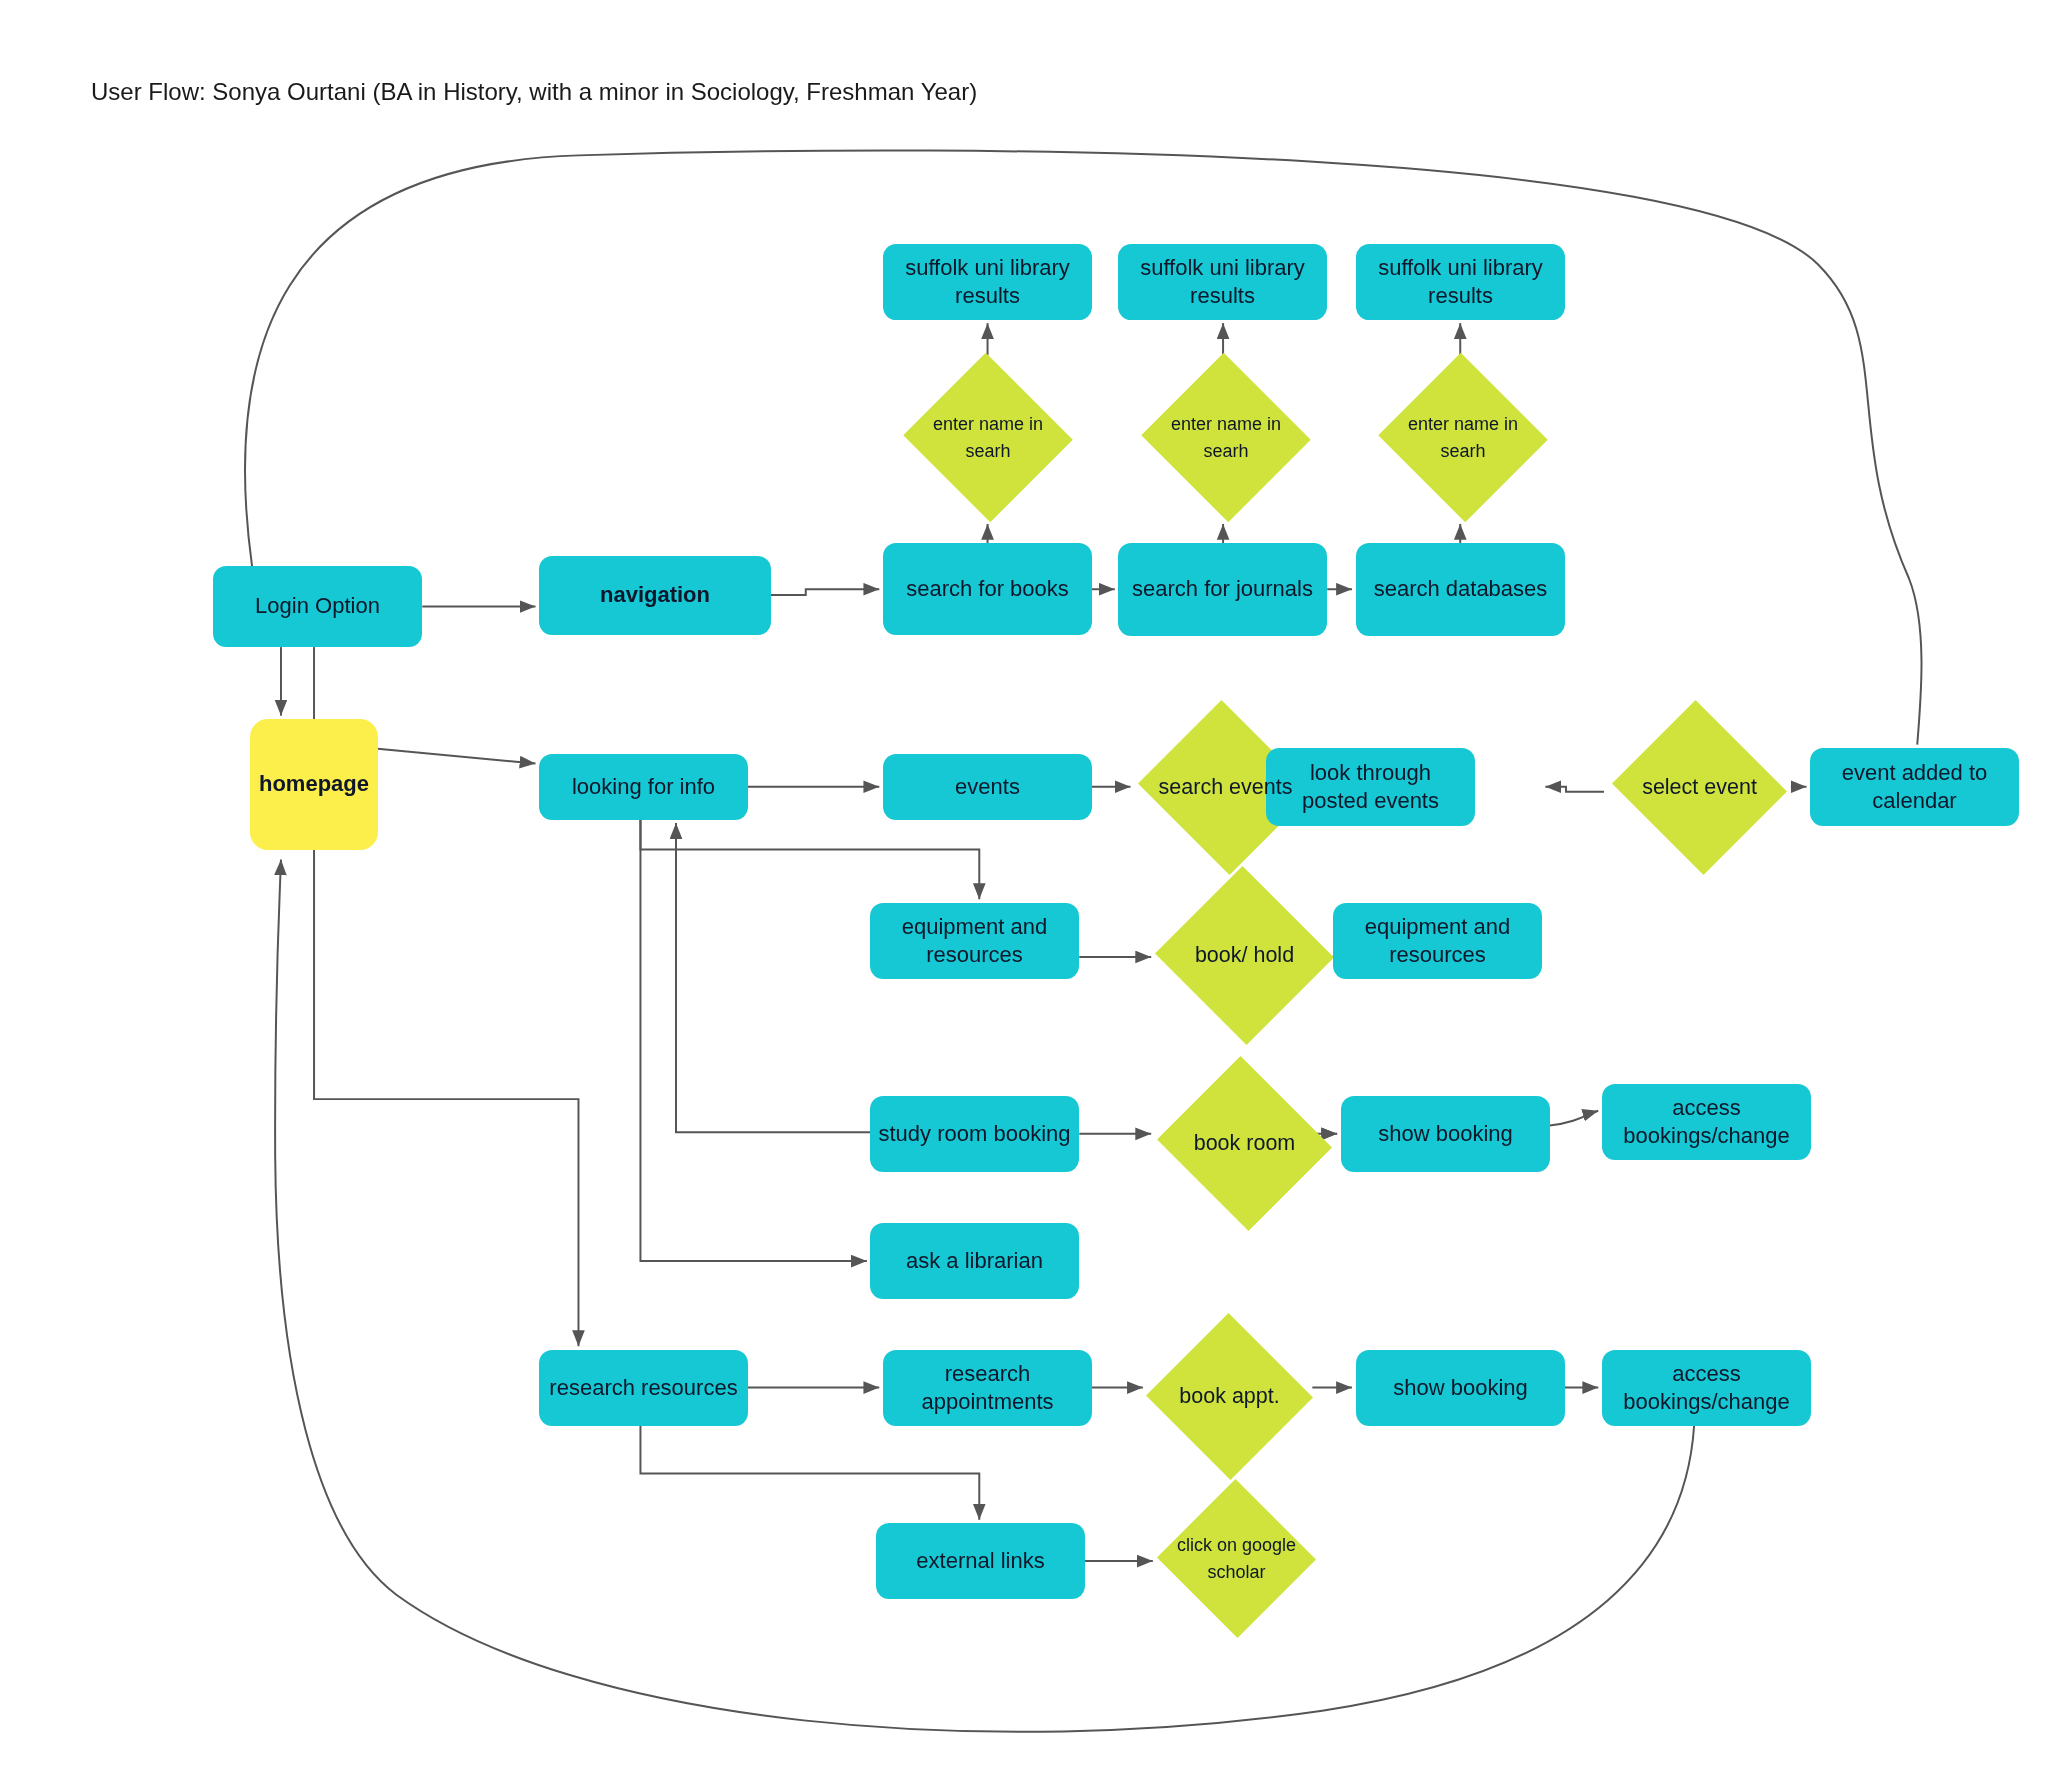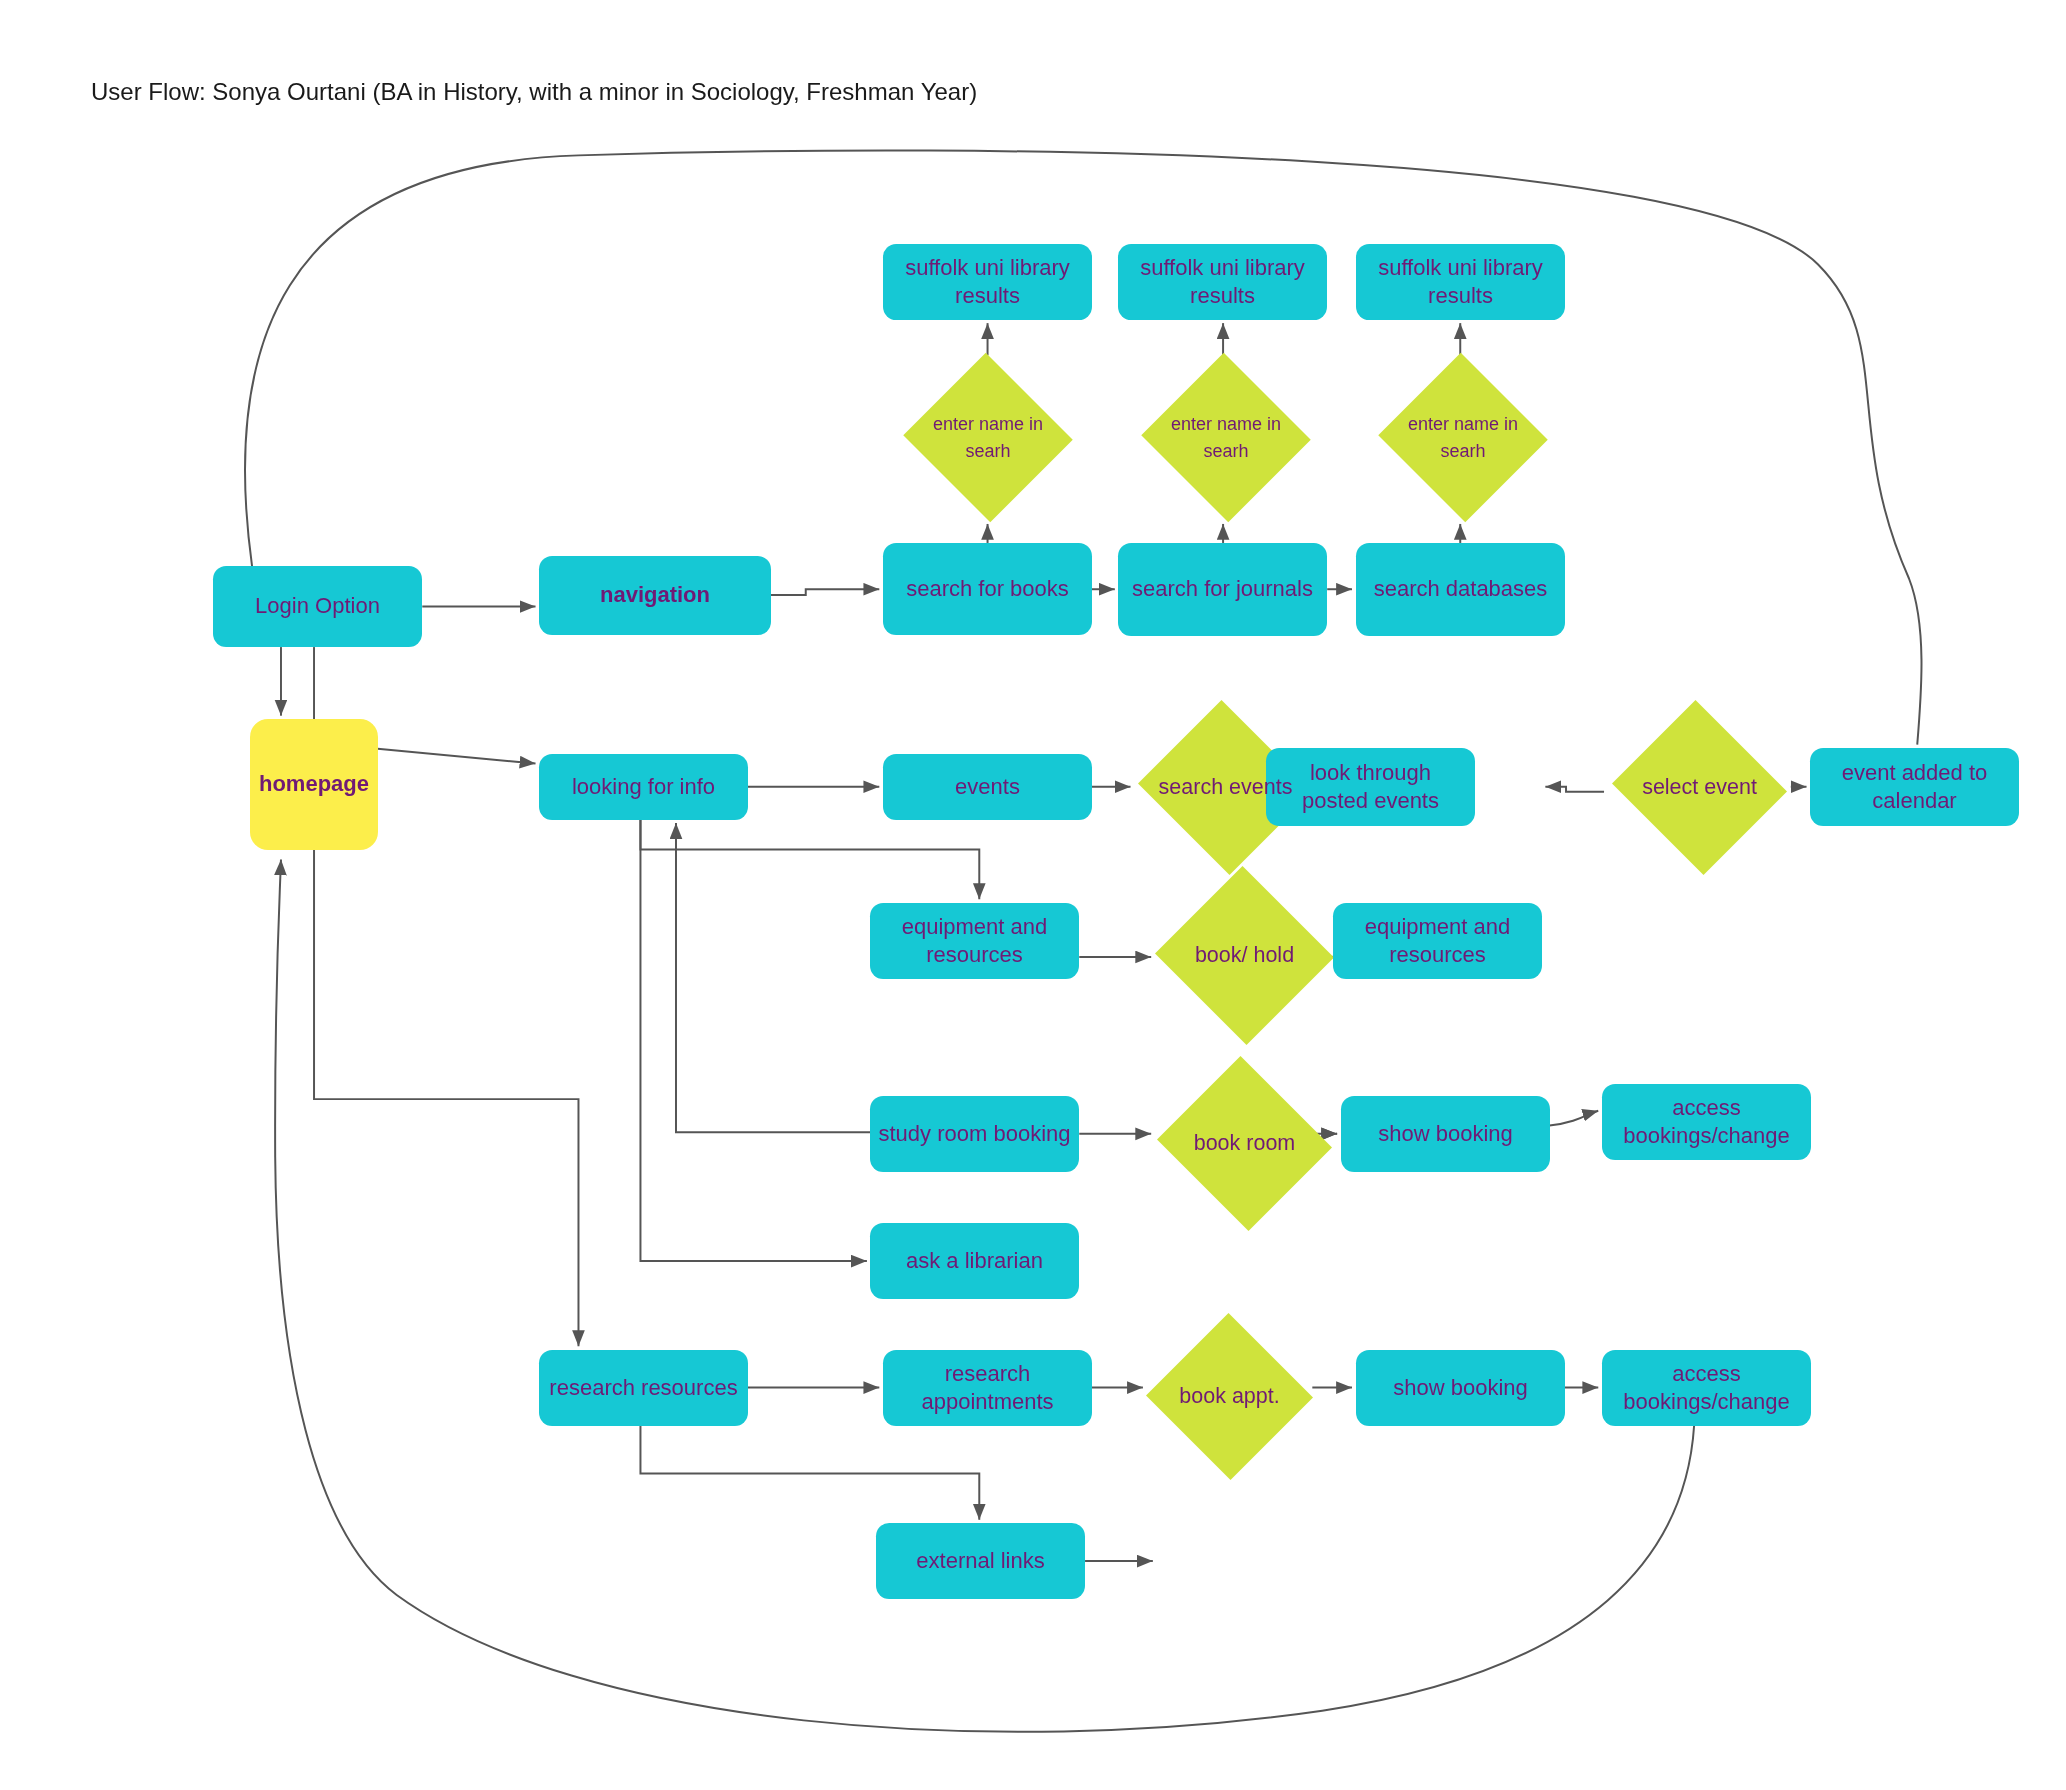--- a/index.html
+++ b/index.html
@@ -31,21 +31,21 @@
     width: 2066px;
     height: 1790px;
     pointer-events: none;
   }
   .node {
     position: absolute;
     display: flex;
     align-items: center;
     justify-content: center;
     text-align: center;
-    color: #701a75;
+    color: #0f172a;
     font-size: 22px;
     line-height: 1.28;
     font-family: "Liberation Sans", sans-serif;
     box-sizing: border-box;
   }
   .node.rect {
     border-radius: 13.2px;
     background: #16c8d4;
     padding: 5px 8.3px;
   }
@@ -263,15 +263,19 @@
   <div class="node rect" style="left:1356px; top:1350px; width:209px; height:76px;">
     <span class="rlabel">show booking</span>
   </div>
   <div class="node rect" style="left:1602px; top:1350px; width:209px; height:76px;">
     <span class="rlabel">access bookings/change</span>
   </div>
 
   <div class="node rect" style="left:876px; top:1523px; width:209px; height:76px;">
     <span class="rlabel">external links</span>
   </div>
+  <div class="node diamond" style="left:1156px; top:1480px; width:161px; height:157px;">
+    <span class="shape"></span>
+    <span class="dlabel">click on google scholar</span>
+  </div>
 
 </div>
 
 
 </body></html>

